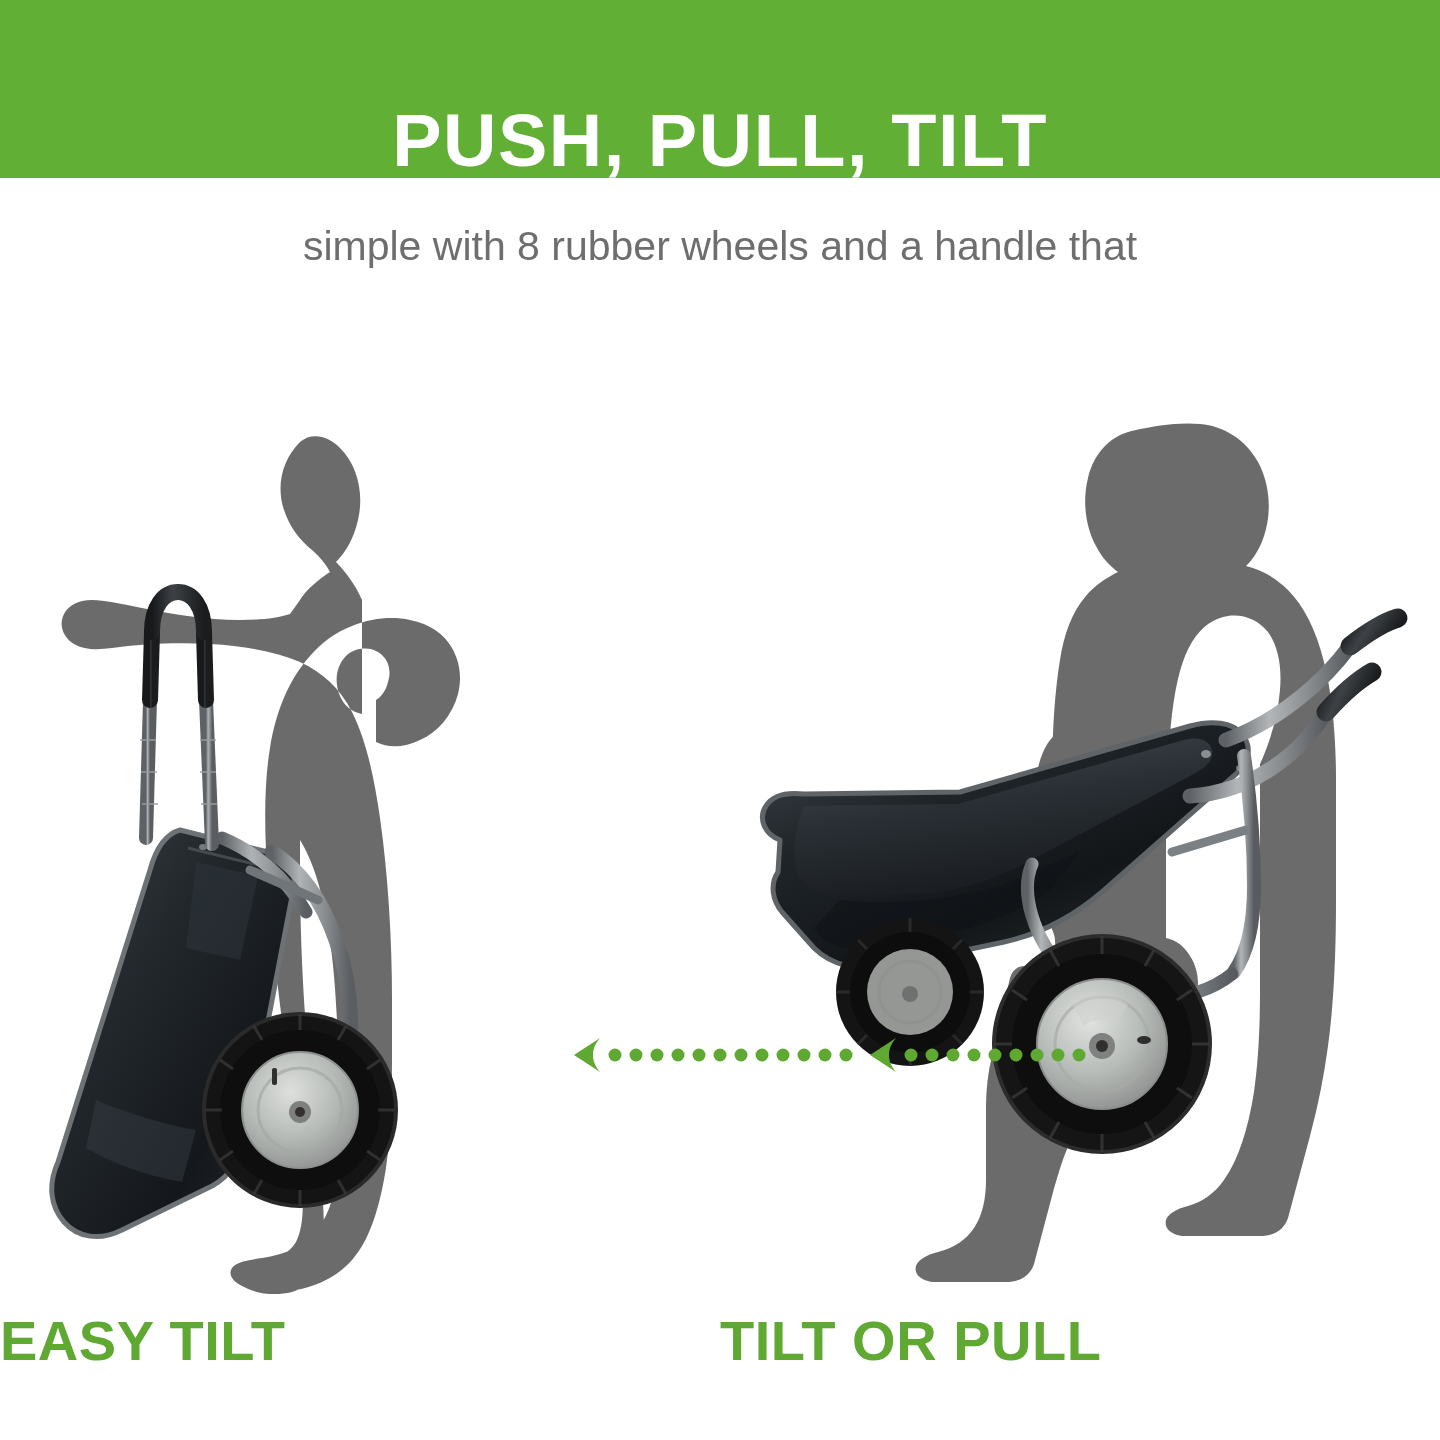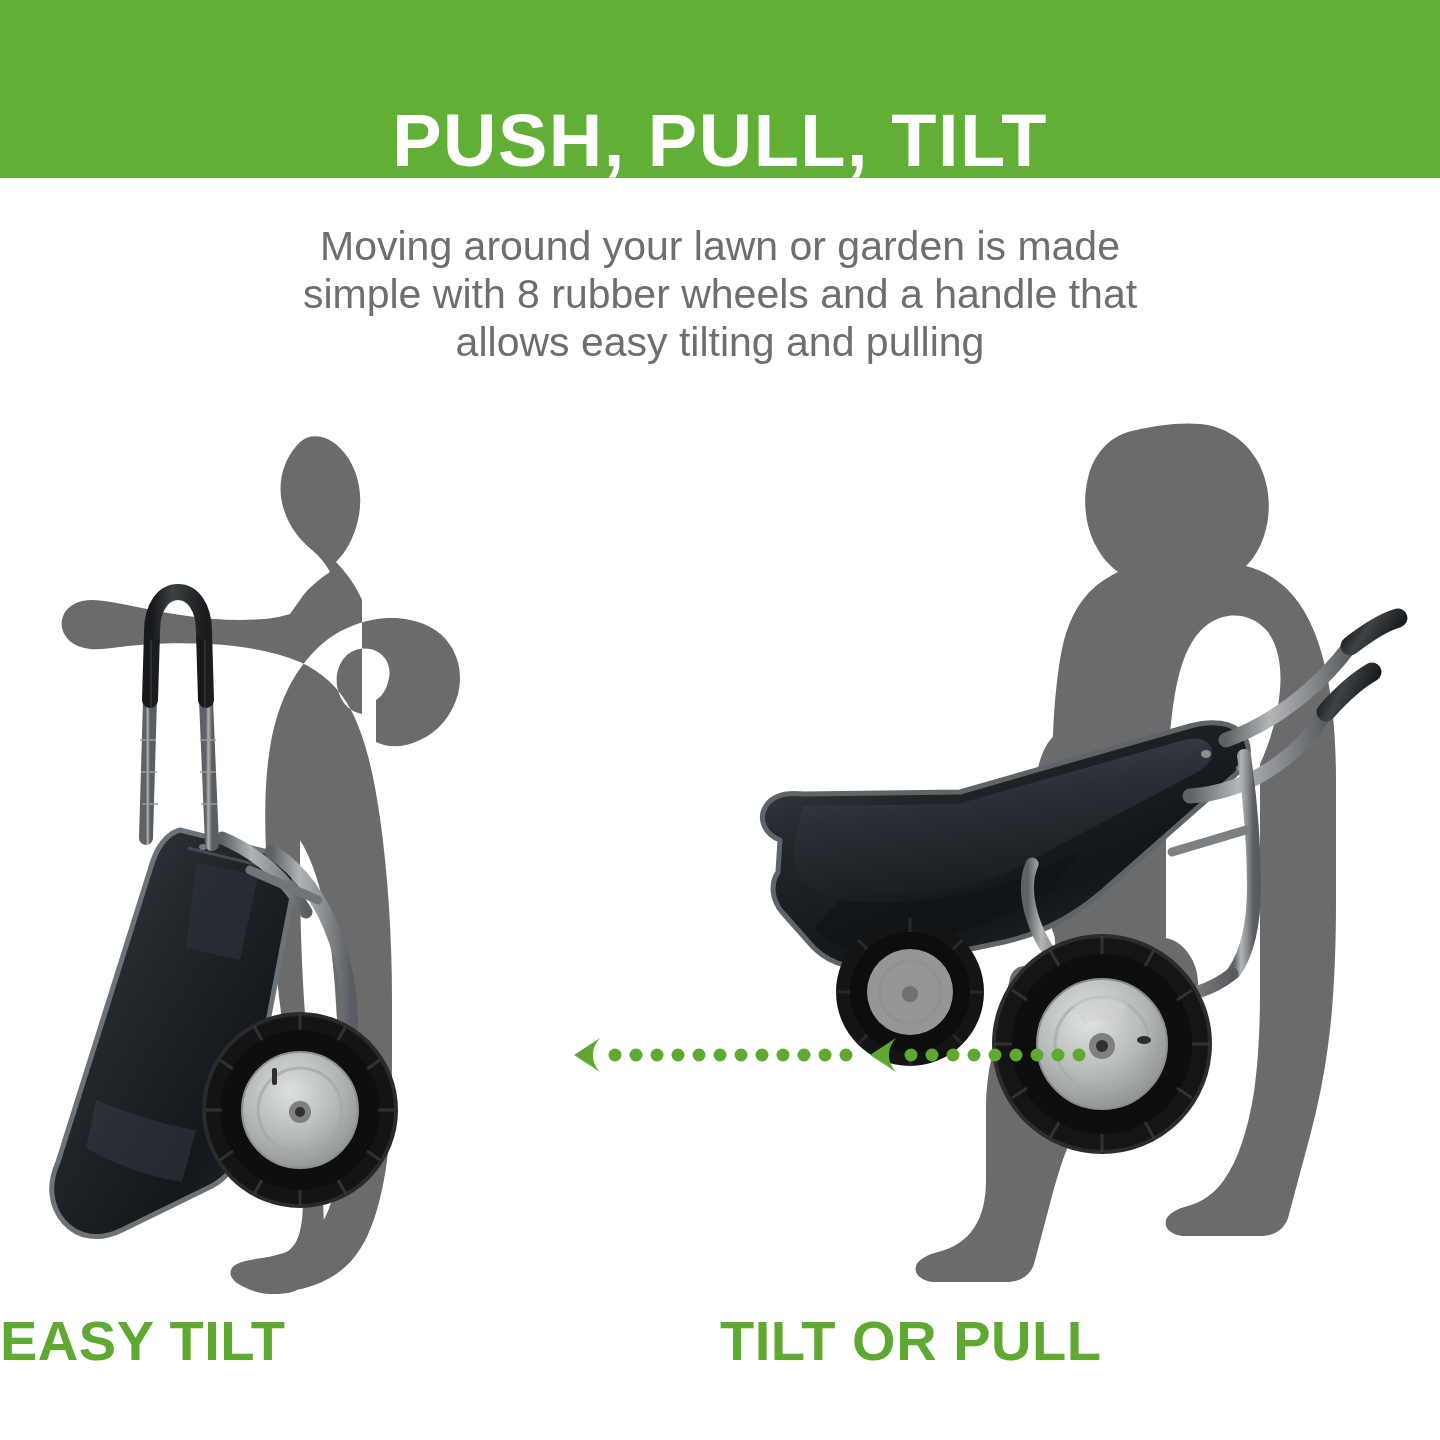--- a/index.html
+++ b/index.html
@@ -110,23 +110,21 @@
   }
 </style>
 </head>
 <body>
 
 <div class="header-bar">
   <div class="header-title">PUSH, PULL, TILT</div>
 </div>
 
 <div class="subtitle-block">
-  <div class="subtitle-line">Moving around your lawn or garden is made</div>
   <div class="subtitle-line">simple with 8 rubber wheels and a handle that</div>
-  <div class="subtitle-line">allows easy tilting and pulling</div>
 </div>
 
 <div class="stage">
 
   <div class="panel panel-left">
     <svg class="scene-svg" viewBox="0 0 720 900" xmlns="http://www.w3.org/2000/svg">
       <defs>
         <linearGradient id="trayL" x1="0" y1="0" x2="1" y2="1">
           <stop offset="0%" stop-color="#3A4046"></stop>
           <stop offset="35%" stop-color="#23282D"></stop>

